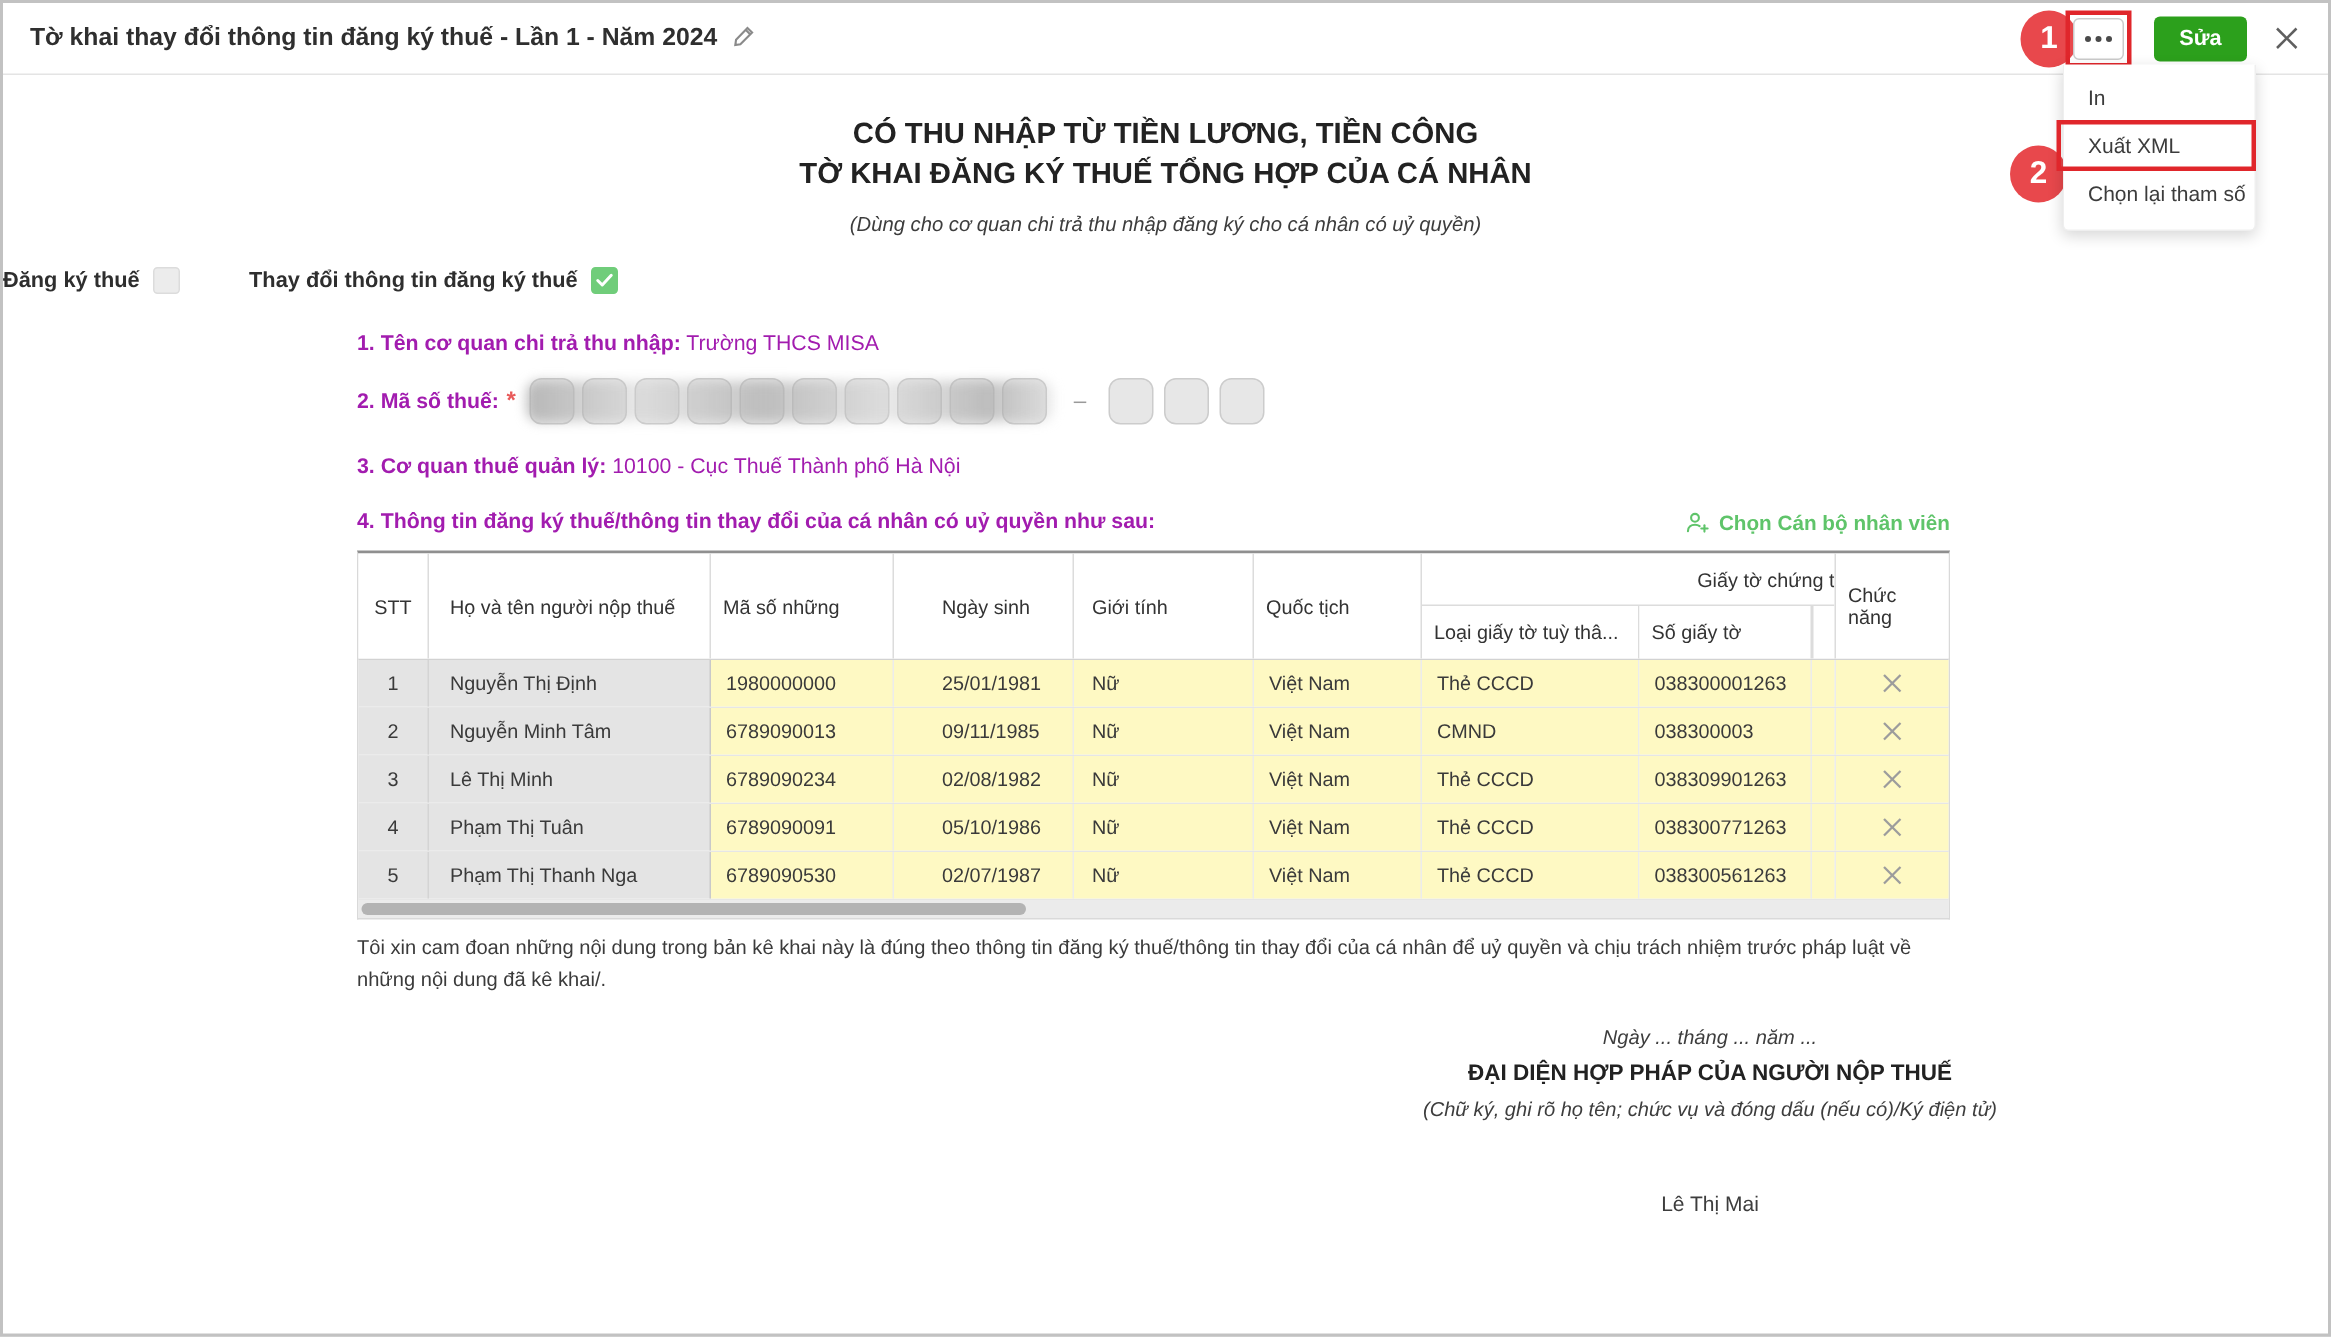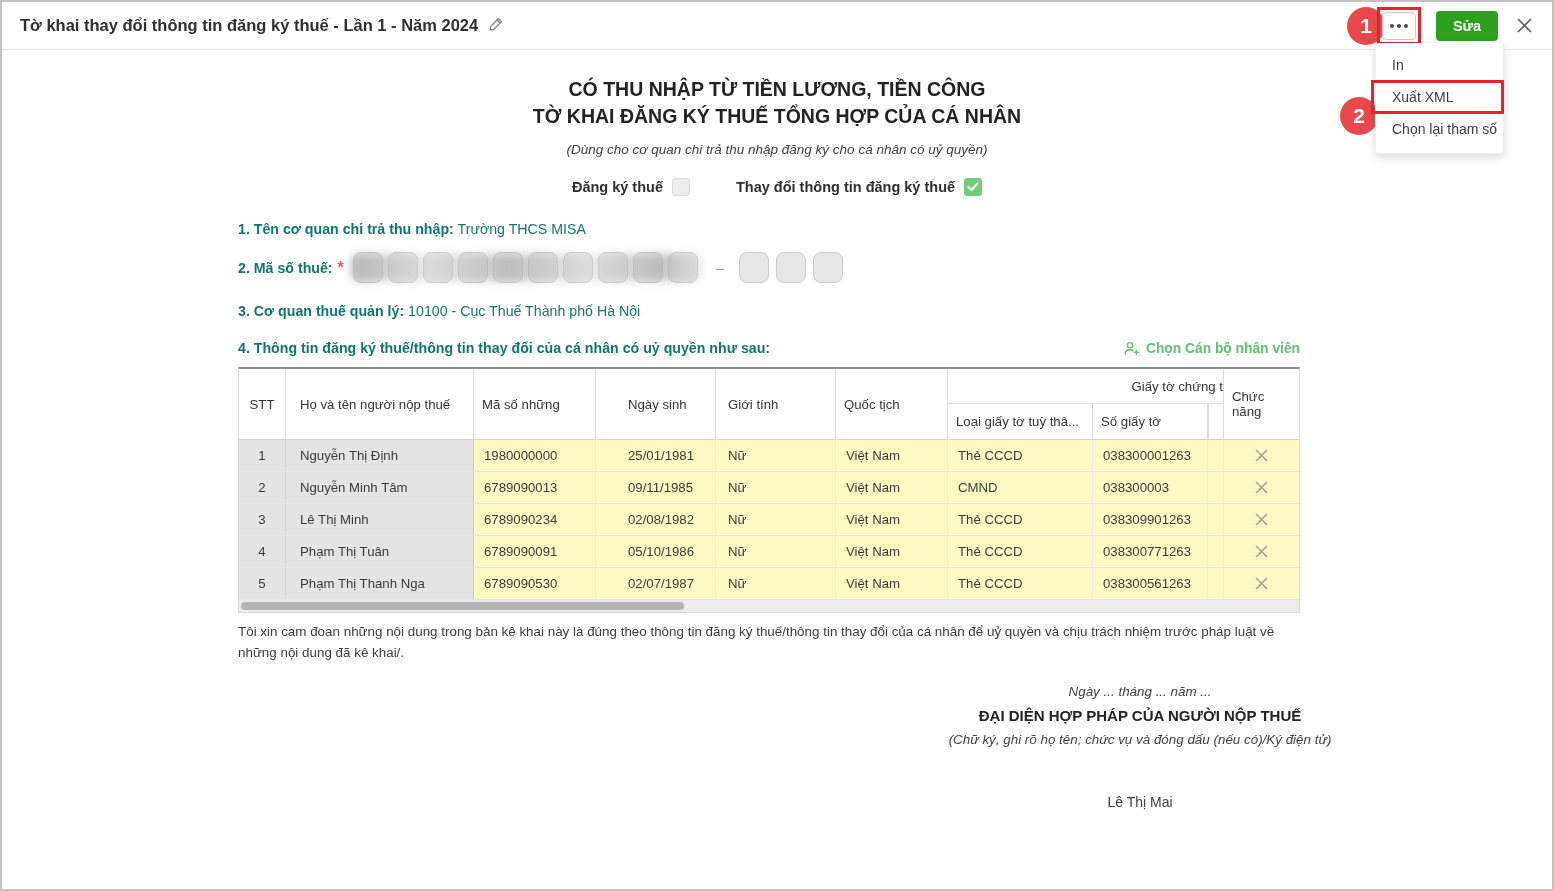--- a/index.html
+++ b/index.html
@@ -80,33 +80,33 @@
   .form-title {
     margin-top: 26px; text-align: center;
     font-size: 19.5px; font-weight: 700; color: #222; line-height: 26.5px;
   }
   .form-subtitle {
     margin-top: 13px; text-align: center;
     font-size: 13.5px; font-style: italic; color: #3d3d3d;
   }
   .checkbox-row {
     margin-top: 21px;
-    display: flex; justify-content: center; align-items: center; gap: 46px;
+    display: flex; justify-content: flex-start; align-items: center; gap: 46px;
   }
   .cb-group { display: flex; align-items: center; gap: 9px; }
   .cb-label { font-size: 14.5px; font-weight: 700; color: #2e2e2e; }
   .cb {
     width: 18px; height: 18px; border-radius: 3px;
     display: flex; align-items: center; justify-content: center; cursor: pointer;
   }
   .cb-off { background: #ececec; border: 1px solid #dcdcdc; }
   .cb-on  { background: var(--cb-green); border: 1px solid var(--cb-green); }
 
   .doc { margin-left: 236px; width: 1062px; position: relative; }
-  .field-line { font-size: 14.2px; color: #0f766e; }
+  .field-line { font-size: 14.2px; color: #a21caf; }
   .field-label { font-weight: 700; }
   .field-value { font-weight: 400; }
   .f1 { margin-top: 25px; }
   .f3 { margin-top: 20px; }
 
   .mst-row { margin-top: 15px; display: flex; align-items: center; }
   .req { color: #e85a5a; font-weight: 700; margin: 0 9px 0 5px; }
   .mst-group { display: flex; gap: 5px; position: relative; }
   .mst-box {
     width: 30px; height: 31px; border-radius: 8px;

